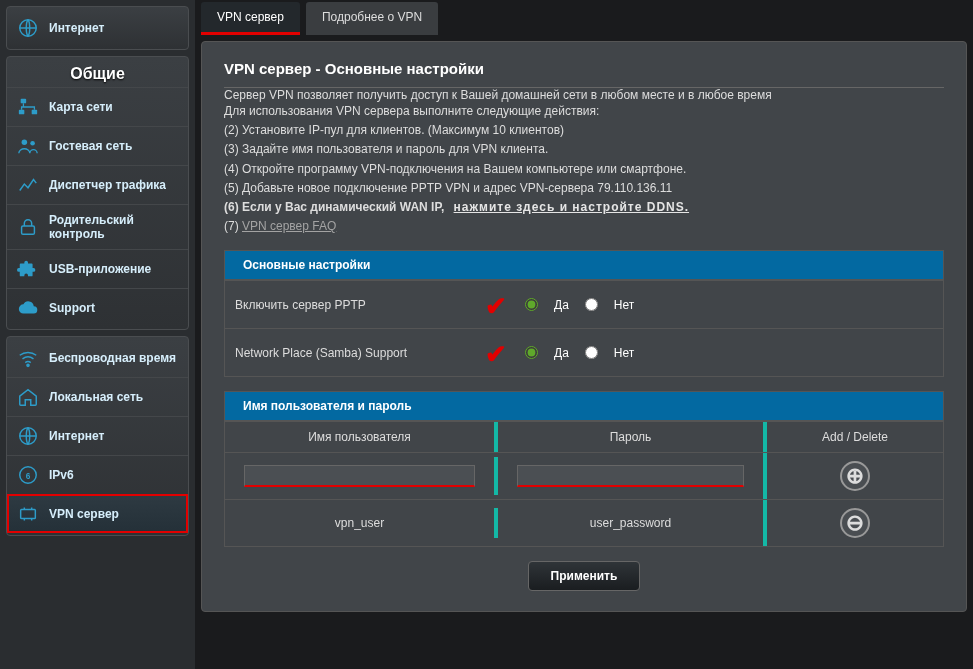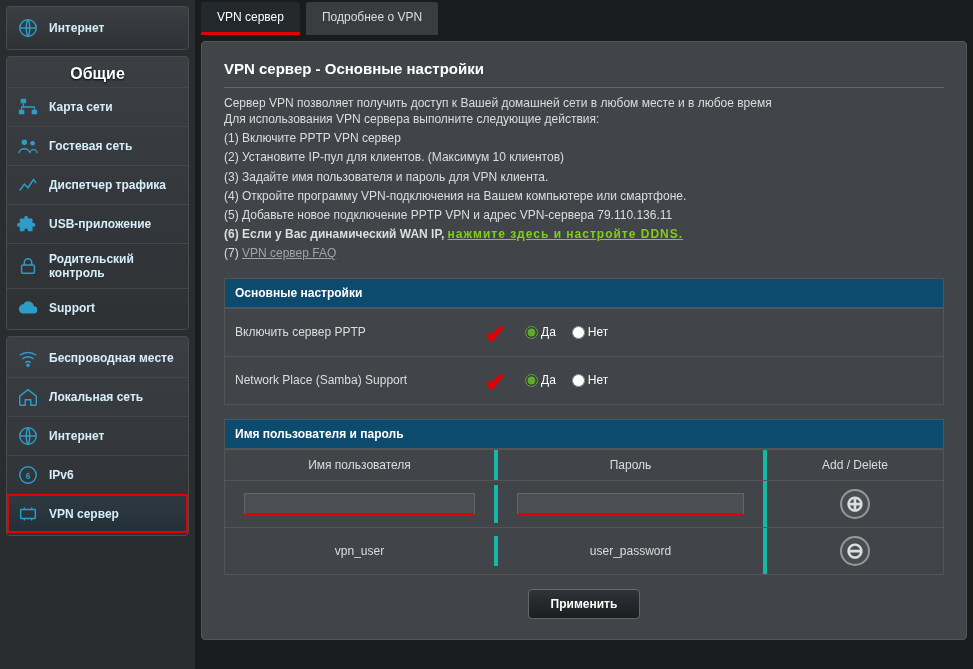--- a/index.html
+++ b/index.html
@@ -79,51 +79,51 @@
   border: 1px solid #555;
   border-radius: 4px;
   padding: 18px 22px;
 }
 .panel-title {
   color: #fff;
   font-size: 15px;
   font-weight: bold;
   border-bottom: 1px solid #666;
   padding-bottom: 10px;
-  margin-bottom: 8px;
+  margin-bottom: 0;
 }
 .intro { color:#ddd; }
 .steps { color:#ddd; line-height:1.6; }
 .steps .bold { font-weight: bold; }
-.steps .link { color:#84cc16; font-weight:bold; text-decoration: underline; letter-spacing:1px;}
+.steps .link { color:#e5e5e5; font-weight:bold; text-decoration: underline; letter-spacing:1px;margin-left:6px;}
 .faq-link { color:#a3a3a3; text-decoration: underline; }
 .section-bar {
-  background: #0c4a6e;
+  background: #0369a1;
   color: #fff;
   font-weight: bold;
-  padding: 7px 10px;
+  padding: 7px 18px;
   border: 1px solid #555;
   margin-top: 14px;
   font-size: 12px;
 }
 .settings-table {
   border: 1px solid #555;
   border-top: none;
 }
 .settings-row {
   display: grid;
   grid-template-columns: 250px 40px 1fr;
   align-items: center;
   border-top: 1px solid #555;
   padding: 8px 10px;
   color:#ddd;
 }
 .check { color:#e20000; font-size: 26px; font-weight:bold; position:relative; top:2px; }
 .radio-group { display:flex; gap:16px; align-items:center; color:#fff; }
-.radio-group label { display:flex; align-items:center; gap:3px; cursor:pointer;justify-content:center; }
+.radio-group label { display:flex; align-items:center; gap:16px; cursor:pointer;justify-content:center; }
 .radio-group input { accent-color:#5fa92b; width:13px; height:13px;}
 .user-table {
   border: 1px solid #555;
   border-top:none;
   width:100%;
 }
 .uheader-row, .udata-row {
   display: grid;
   grid-template-columns: 1fr 1fr 180px;
   border-top: 1px solid #555;
@@ -216,54 +216,54 @@
       <div class="side-item">
         <span class="side-icon">
             <svg viewBox="0 0 24 24" fill="none" stroke="currentColor" stroke-width="1.6">
               <path d="M3 18l5-7 4 4 6-9 3 4"></path>
             </svg>
           </span>
         <span>Диспетчер трафика</span>
       </div>
       <div class="side-item">
         <span class="side-icon">
+            <svg viewBox="0 0 24 24" fill="none" stroke="currentColor" stroke-width="1.6">
+              <rect x="5" y="11" width="14" height="9" rx="1.5"></rect>
+              <path d="M8 11V8a4 4 0 018 0v3"></path>
+            </svg>
+          </span>
+        <span>Родительский контроль</span>
+      </div>
+      <div class="side-item">
+        <span class="side-icon">
             <svg viewBox="0 0 24 24" fill="currentColor">
               <path d="M10 3a2 2 0 012 2v1h4a1 1 0 011 1v4h1a2 2 0 110 4h-1v4a1 1 0 01-1 1h-4v-1a2 2 0 10-4 0v1H4a1 1 0 01-1-1v-4H2a2 2 0 110-4h1V7a1 1 0 011-1h4V5a2 2 0 012-2z"></path>
             </svg>
           </span>
         <span>USB-приложение</span>
       </div>
       <div class="side-item">
         <span class="side-icon">
-            <svg viewBox="0 0 24 24" fill="none" stroke="currentColor" stroke-width="1.6">
-              <rect x="5" y="11" width="14" height="9" rx="1.5"></rect>
-              <path d="M8 11V8a4 4 0 018 0v3"></path>
-            </svg>
-          </span>
-        <span>Родительский контроль</span>
-      </div>
-      <div class="side-item">
-        <span class="side-icon">
             <svg viewBox="0 0 24 24" fill="currentColor">
               <path d="M7 18a5 5 0 010-10 6 6 0 0111.3 2A4 4 0 0118 18H7z"></path>
             </svg>
           </span>
         <span>Support</span>
       </div>
     </div>
 
     <div class="side-block">
       <div class="side-item">
         <span class="side-icon">
             <svg viewBox="0 0 24 24" fill="none" stroke="currentColor" stroke-width="1.6">
               <path d="M3 9a15 15 0 0118 0M6 13a10 10 0 0112 0M9 17a5 5 0 016 0"></path>
               <circle cx="12" cy="20" r="1.2" fill="currentColor"></circle>
             </svg>
           </span>
-        <span>Беспроводная месте</span>
+        <span>Беспроводная время</span>
       </div>
       <div class="side-item">
         <span class="side-icon">
             <svg viewBox="0 0 24 24" fill="none" stroke="currentColor" stroke-width="1.6">
               <path d="M3 11l9-7 9 7v9a1 1 0 01-1 1h-5v-6h-6v6H4a1 1 0 01-1-1v-9z"></path>
             </svg>
           </span>
         <span>Локальная сеть</span>
       </div>
       <div class="side-item">
@@ -300,21 +300,20 @@
     <div class="tabs">
       <div class="tab active">VPN сервер</div>
       <div class="tab">Подробнее о VPN</div>
     </div>
 
     <div class="panel">
       <div class="panel-title">VPN сервер - Основные настройки</div>
       <div class="intro">Сервер VPN позволяет получить доступ к Вашей домашней сети в любом месте и в любое время</div>
       <div class="steps">
         <div>Для использования VPN сервера выполните следующие действия:</div>
-        <div>(1) Включите PPTP VPN сервер</div>
         <div>(2) Установите IP-пул для клиентов. (Максимум 10 клиентов)</div>
         <div>(3) Задайте имя пользователя и пароль для VPN клиента.</div>
         <div>(4) Откройте программу VPN-подключения на Вашем компьютере или смартфоне.</div>
         <div>(5) Добавьте новое подключение PPTP VPN и адрес VPN-сервера 79.110.136.11</div>
         <div class="bold">
           <span>(6) Если у Вас динамический WAN IP, </span><a href="#" class="link">нажмите здесь и настройте DDNS.</a>
         </div>
         <div>
           <span>(7) </span><a href="#" class="faq-link">VPN сервер FAQ</a>
         </div>

